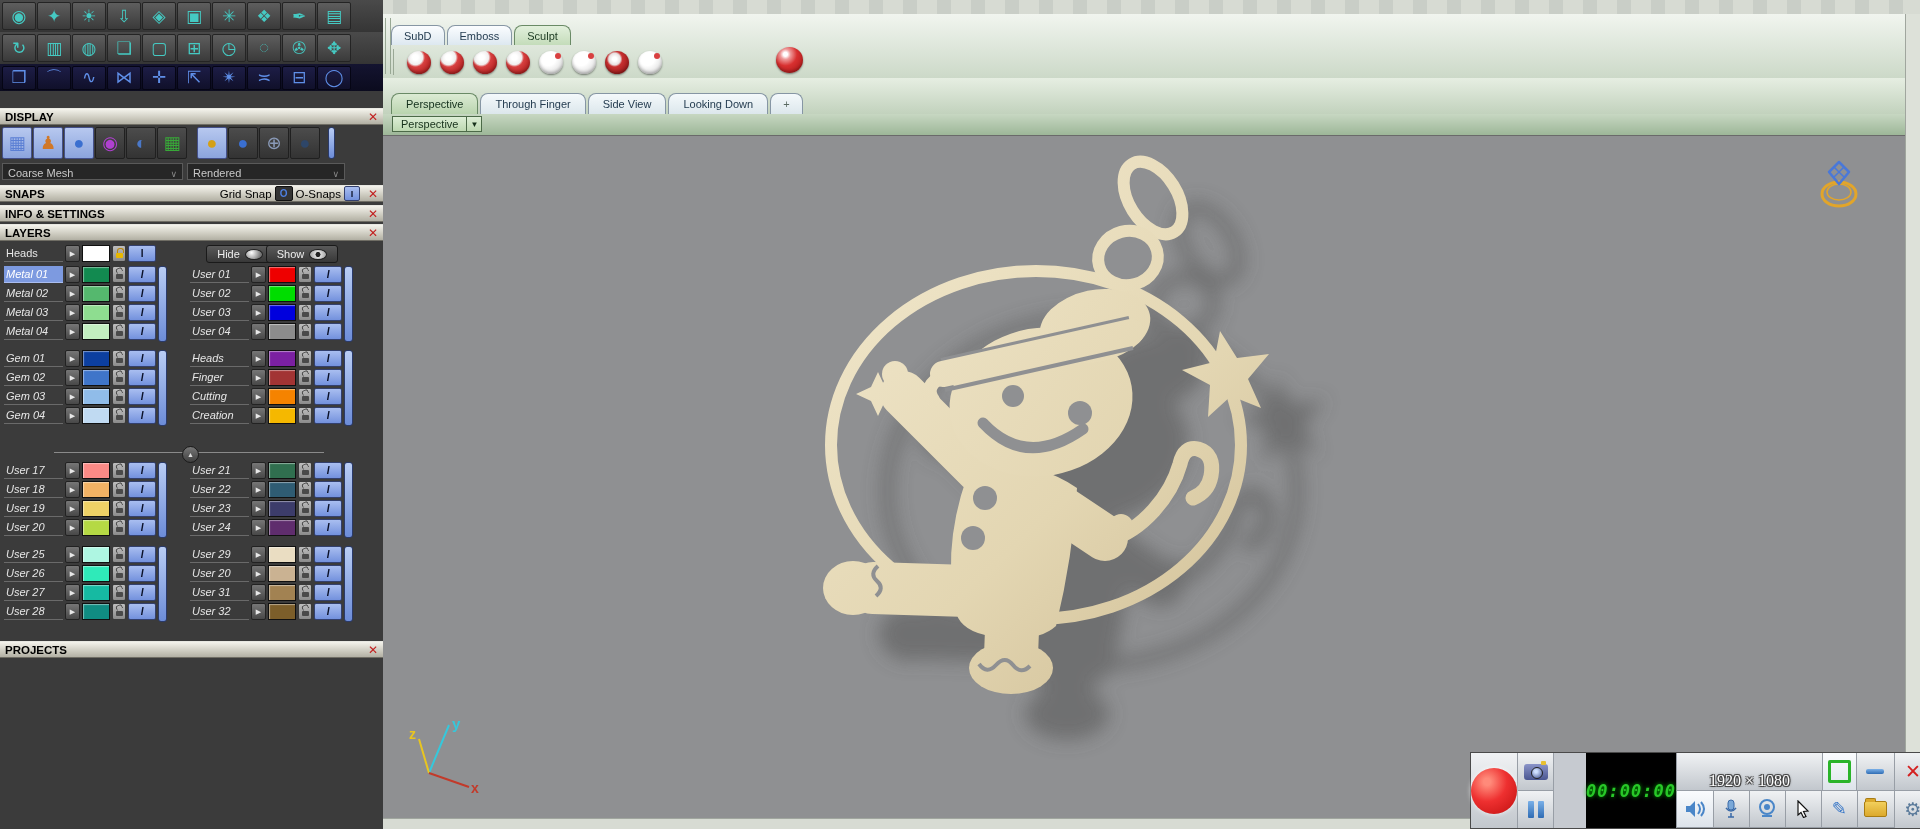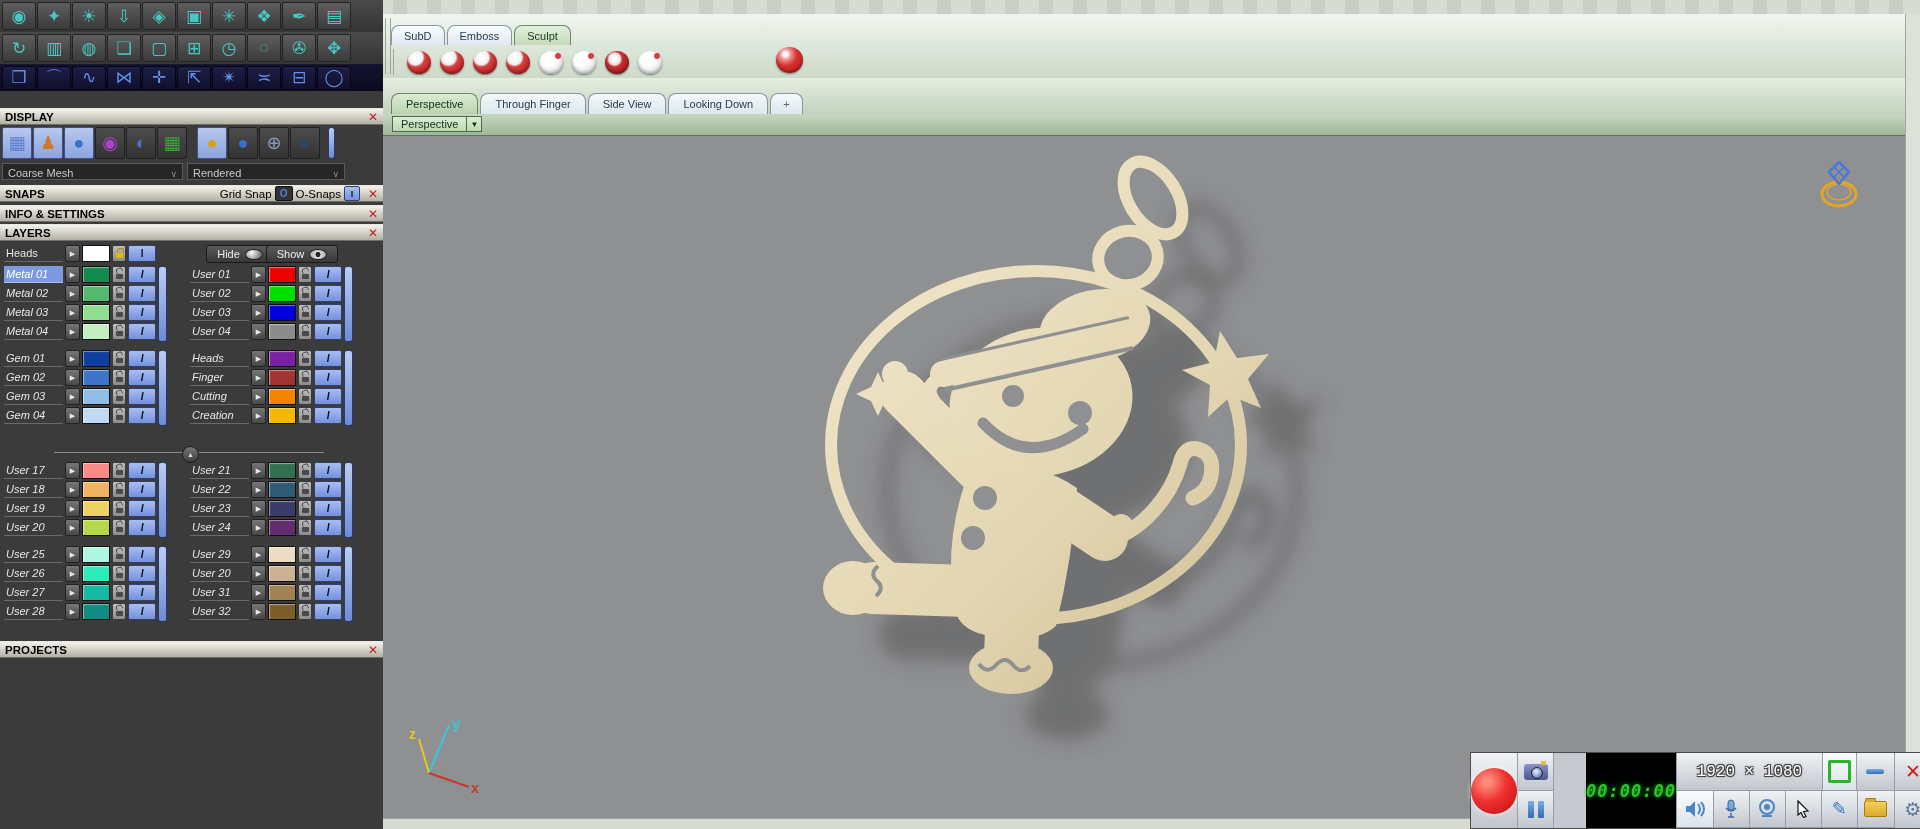--- a/index.html
+++ b/index.html
@@ -122,22 +122,22 @@
     background:radial-gradient(circle at 35% 30%,#ff8a7a 8%,#ee3030 45%,#bf0e0e);box-shadow:0 0 5px rgba(255,255,255,.8);}
   .cam{width:24px;height:16px;background:linear-gradient(180deg,#8a94c8,#4a5690);border-radius:3px;position:relative;}
   .cam::before{content:"";position:absolute;left:7px;top:3px;width:10px;height:10px;border-radius:50%;
     background:radial-gradient(circle at 40% 35%,#cfe0ff 15%,#3a4a8a);border:1px solid #222;}
   .cam::after{content:"";position:absolute;right:2px;top:-3px;width:5px;height:4px;background:#e8c030;border-radius:1px;}
   .pausei{display:flex;gap:4px;}
   .pausei span{width:6px;height:17px;background:linear-gradient(180deg,#7ab0e8,#2f6cb4);border-radius:1px;}
   .lcd{background:#000;border-right:1px solid #989ea6;display:flex;align-items:center;justify-content:center;margin-left:32px;}
   .lcd .digits{font-family:"DejaVu Sans Mono",monospace;font-style:italic;font-weight:bold;font-size:17px;
     color:#28c828;text-shadow:0 0 4px #0a0;letter-spacing:1px;}
-  .res-cell{font-family:Liberation Mono, monospace;font-size:16px;color:#fff;
-    text-shadow:-1px -1px 0 #444,1px -1px 0 #444,-1px 1px 0 #444,1px 1px 0 #444,0 0 3px #222;}
+  .res-cell{font-family:Liberation Serif, serif;font-size:16px;color:#fff;
+    text-shadow:-1px -1px 0 #444,1px -1px 0 #444,-1px 1px 0 #444,1px 1px 0 #444,0 0 3px #222;align-items:flex-end;}
   .region-sq{width:17px;height:17px;border:3px solid #2ab42a;border-radius:2px;}
   .min-bar{width:18px;height:5px;border-radius:2px;background:linear-gradient(180deg,#7ab0e8,#2f6cb4);}
   .close-x{color:#d42020;font-weight:bold;font-size:19px;line-height:1;}
   .hl{background:linear-gradient(180deg,#fafcfe,#dde3ea);}
   .pencil{color:#3a78c8;font-size:18px;}
   .folder{width:21px;height:14px;background:linear-gradient(180deg,#f2cf5c,#dca92c);border:1px solid #a87c12;
     border-radius:2px;position:relative;}
   .folder::before{content:"";position:absolute;left:0;top:-4px;width:9px;height:3px;background:#dca92c;
     border:1px solid #a87c12;border-bottom:none;border-radius:2px 2px 0 0;}
   .gear{color:#5a7a9a;font-size:19px;}

